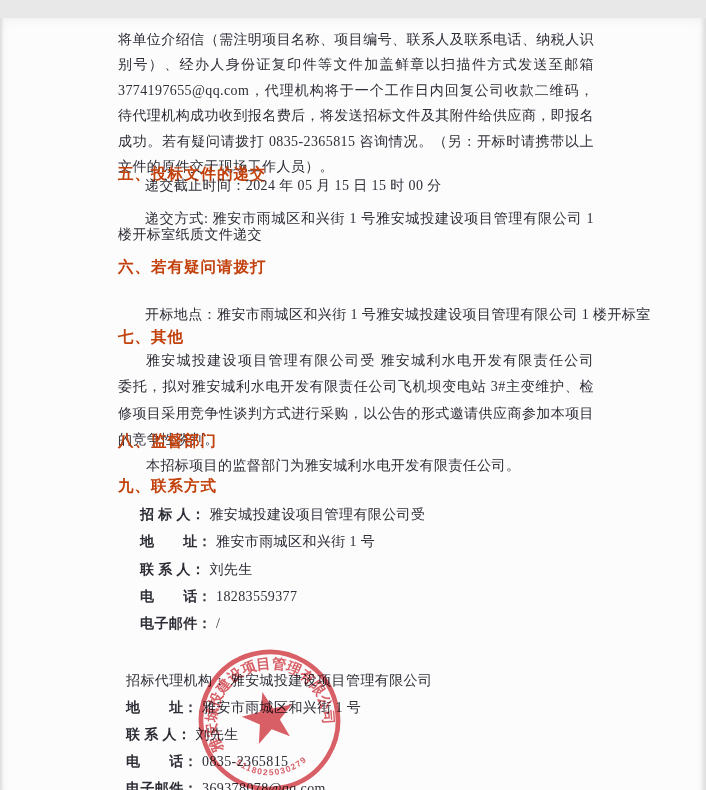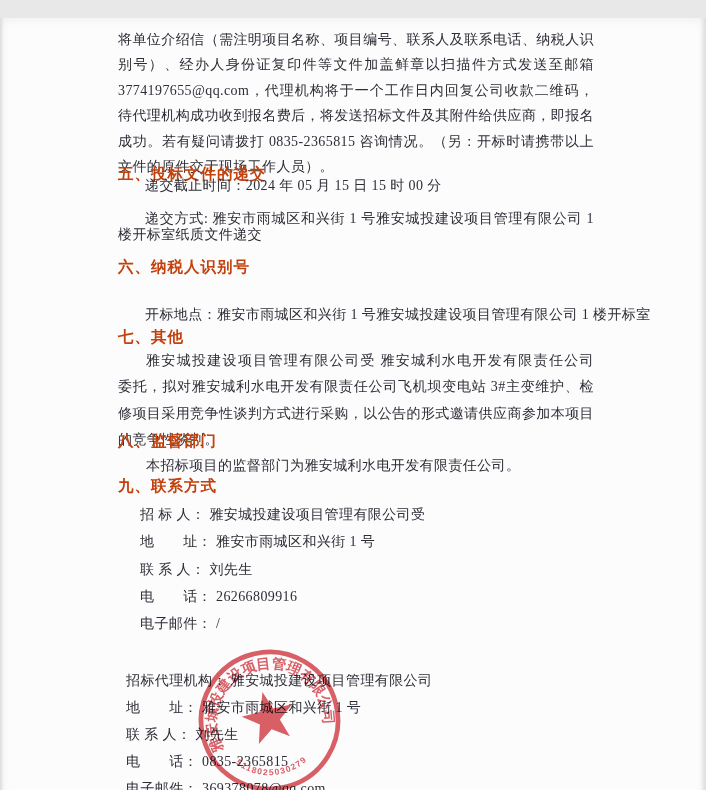--- a/index.html
+++ b/index.html
@@ -39,21 +39,21 @@
   .line{left:145px;width:450px;line-height:24px;white-space:nowrap;}
   .wrap2{
     left:118px;width:476px;line-height:16px;
     text-indent:27px;text-align:justify;text-justify:inter-ideograph;
   }
   .indent{ text-indent:28px; }
   .contact{left:140px;width:460px;}
   .contact .row{height:27.3px;line-height:27.3px;white-space:nowrap;}
   .agency{left:126px;width:470px;}
   .agency .row{height:27px;line-height:27px;white-space:nowrap;}
-  .lblw{display:inline-block;min-width:64px;}
+  .lblw{display:inline-block;min-width:64px;font-weight:bold;}
   .lbl-first{display:inline-block;}
   .val{margin-left:4px;}
   .stamp{
     position:absolute;left:194px;top:627px;
     width:151px;height:151px;
     mix-blend-mode:multiply;opacity:.86;
     pointer-events:none;
   }
   .stamp text{
     font-family:"Liberation Sans","DejaVu Sans",sans-serif;
@@ -64,21 +64,21 @@
 <body>
 
 <div class="page">
 
   <div class="blk para" style="top:9px">将单位介绍信（需注明项目名称、项目编号、联系人及联系电话、纳税人识别号）、经办人身份证复印件等文件加盖鲜章以扫描件方式发送至邮箱 3774197655@qq.com，代理机构将于一个工作日内回复公司收款二维码，待代理机构成功收到报名费后，将发送招标文件及其附件给供应商，即报名成功。若有疑问请拨打 0835-2365815 咨询情况。（另：开标时请携带以上文件的原件交于现场工作人员）。</div>
 
   <div class="blk heading" style="top:144px">五、投标文件的递交</div>
   <div class="blk line" style="top:156px">递交截止时间：2024 年 05 月 15 日  15 时 00 分</div>
   <div class="blk wrap2" style="top:193px">递交方式: 雅安市雨城区和兴街 1 号雅安城投建设项目管理有限公司 1 楼开标室纸质文件递交</div>
 
-  <div class="blk heading" style="top:237px">六、纳税人识别号</div>
+  <div class="blk heading" style="top:237px">六、若有疑问请拨打</div>
   <div class="blk line" style="top:285px">开标地点：雅安市雨城区和兴街 1 号雅安城投建设项目管理有限公司 1 楼开标室</div>
 
   <div class="blk heading" style="top:307px">七、其他</div>
   <div class="blk para indent" style="top:330px;line-height:26.3px">雅安城投建设项目管理有限公司受 雅安城利水电开发有限责任公司　　委托，拟对雅安城利水电开发有限责任公司飞机坝变电站 3#主变维护、检修项目采用竞争性谈判方式进行采购，以公告的形式邀请供应商参加本项目的竞争性谈判。</div>
 
   <div class="blk heading" style="top:411px">八、监督部门</div>
   <div class="blk para indent" style="top:435px">本招标项目的监督部门为雅安城利水电开发有限责任公司。</div>
 
   <div class="blk heading" style="top:456px">九、联系方式</div>
 
@@ -86,21 +86,21 @@
     <div class="row">
       <span class="lblw">招 标 人：</span><span class="val">雅安城投建设项目管理有限公司受</span>
     </div>
     <div class="row">
       <span class="lblw">地　　址：</span><span class="val">雅安市雨城区和兴街 1 号</span>
     </div>
     <div class="row">
       <span class="lblw">联 系 人：</span><span class="val">刘先生</span>
     </div>
     <div class="row">
-      <span class="lblw">电　　话：</span><span class="val">26266809916</span>
+      <span class="lblw">电　　话：</span><span class="val">18283559377</span>
     </div>
     <div class="row">
       <span class="lblw">电子邮件：</span><span class="val">/</span>
     </div>
   </div>
 
   <div class="blk agency" style="top:649px">
     <div class="row">
       <span class="lbl-first">招标代理机构：</span><span class="val">雅安城投建设项目管理有限公司</span>
     </div>

